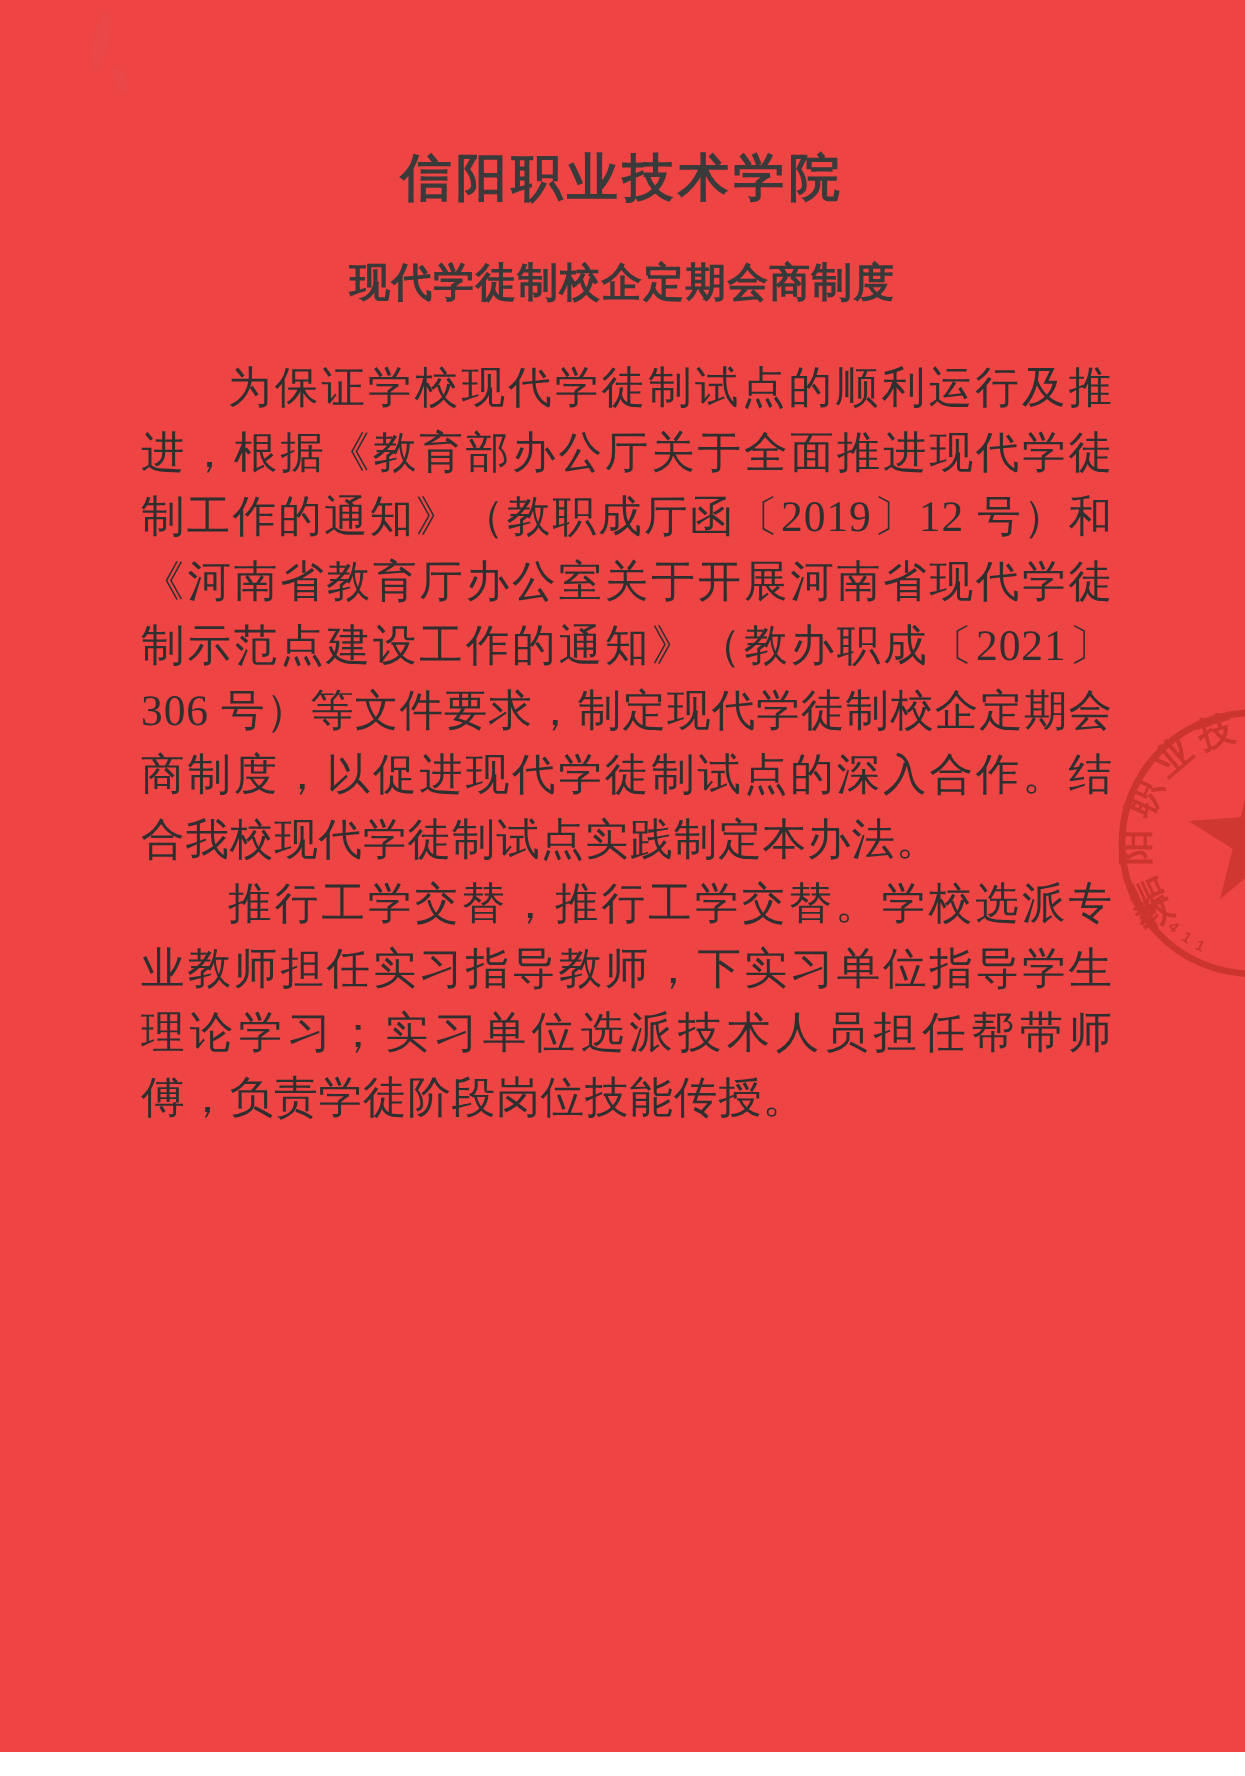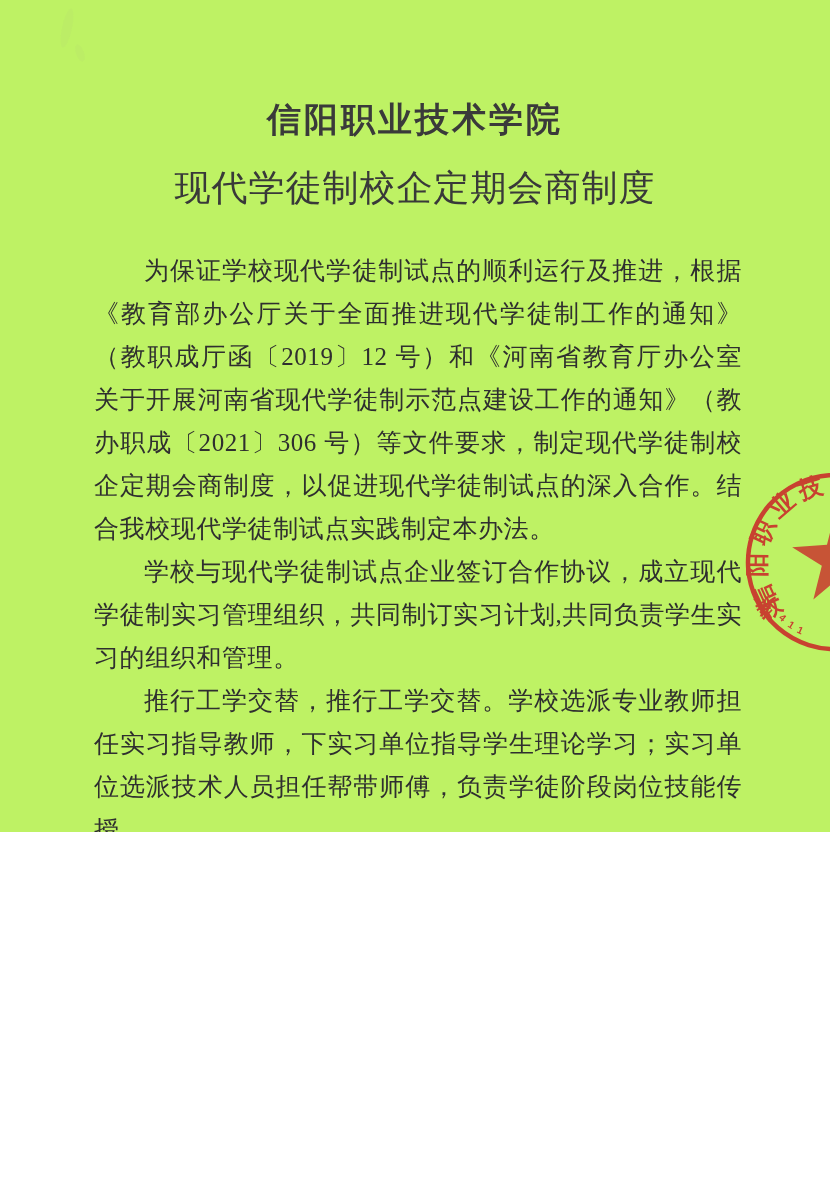--- a/index.html
+++ b/index.html
@@ -1,20 +1,20 @@
 <!DOCTYPE html>
 <html><head>
 <meta charset="utf-8">
 <style>
   html, body { margin: 0; padding: 0; background: #ffffff; }
   .page {
     position: relative;
     width: 830px;
-    height: 832px;
-    background: #bef264;
+    height: 1168px;
+    background: #ef4444;
     overflow: hidden;
     font-family: "Liberation Serif", serif;
   }
   
   .smudge { position: absolute; border-radius: 50%; background: #9a9a9a; opacity: 0.05; }
   .smudge.s1 { left: 62px; top: 8px;  width: 10px; height: 40px; transform: rotate(12deg); }
   .smudge.s2 { left: 76px; top: 44px; width: 8px;  height: 18px; transform: rotate(-20deg); }
 
   .title-org {
     margin: 0;
@@ -24,30 +24,30 @@
     font-weight: 700;
     font-size: 34px;
     line-height: 40px;
     letter-spacing: 3px;
     color: #3a3a3a;
   }
   .title-main {
     margin: 29px 0 0 0;
     text-align: center;
     font-family: "Liberation Sans", sans-serif;
-    font-weight: 400;
-    font-size: 36px;
+    font-weight: 700;
+    font-size: 27px;
     line-height: 40px;
     letter-spacing: 1px;
     color: #393939;
   }
   .doc-body {
-    margin: 41px 88px 0 94px;
+    margin: 30px 88px 0 94px;
     font-family: "Liberation Serif", serif;
-    font-size: 25px;
+    font-size: 29px;
     line-height: 43px;
     letter-spacing: 0.6px;
     text-align: justify;
     color: #2f2f2f;
   }
   .doc-body p { margin: 0; text-indent: 2em; }
 
   .seal {
     position: absolute;
     left: 744px;
@@ -70,21 +70,20 @@
 
   <div class="smudge s1"></div>
   <div class="smudge s2"></div>
 
   <h1 class="title-org">信阳职业技术学院</h1>
 
   <h2 class="title-main">现代学徒制校企定期会商制度</h2>
 
   <div class="doc-body">
     <p>为保证学校现代学徒制试点的顺利运行及推进，根据《教育部办公厅关于全面推进现代学徒制工作的通知》（教职成厅函〔2019〕12 号）和《河南省教育厅办公室关于开展河南省现代学徒制示范点建设工作的通知》（教办职成〔2021〕306 号）等文件要求，制定现代学徒制校企定期会商制度，以促进现代学徒制试点的深入合作。结合我校现代学徒制试点实践制定本办法。</p>
-    <p>学校与现代学徒制试点企业签订合作协议，成立现代学徒制实习管理组织，共同制订实习计划,共同负责学生实习的组织和管理。</p>
     <p>推行工学交替，推行工学交替。学校选派专业教师担任实习指导教师，下实习单位指导学生理论学习；实习单位选派技术人员担任帮带师傅，负责学徒阶段岗位技能传授。</p>
   </div>
 
   <svg class="seal" viewBox="0 0 186 200" aria-hidden="true">
     <defs>
       <path id="ringPath" d="M 33.7 140.2 A 70 70 0 1 1 120.6 163.4" fill="none"></path>
       <path id="codePath" d="M 28 149.2 A 80 80 0 0 0 91 180" fill="none"></path>
     </defs>
 
     <circle cx="91" cy="100" r="87" fill="none" stroke="#c9342c" stroke-width="4.5"></circle>

